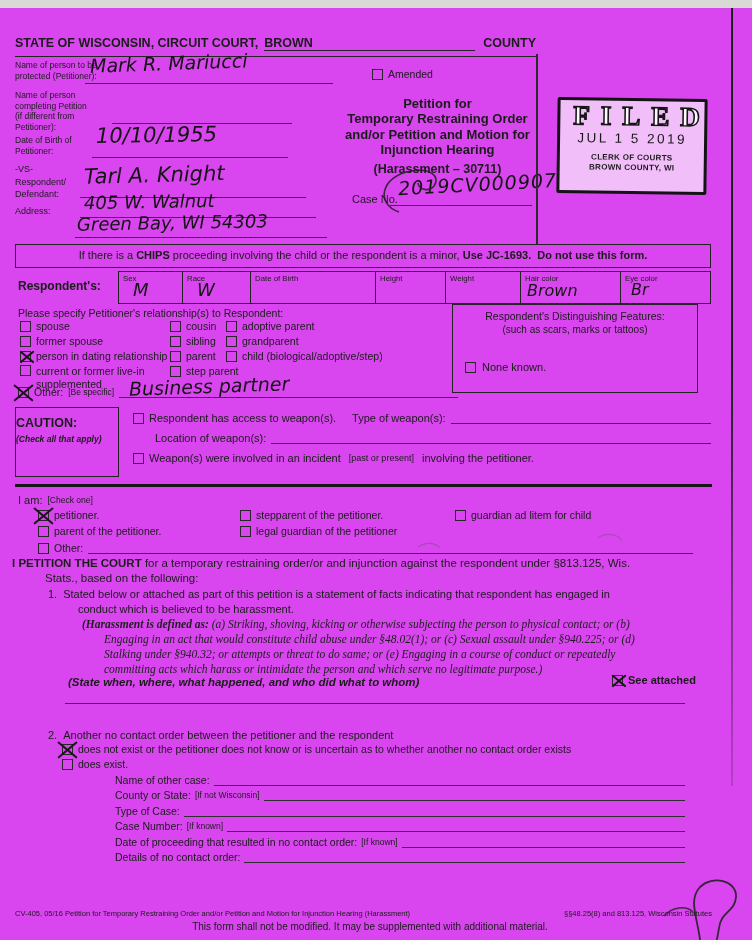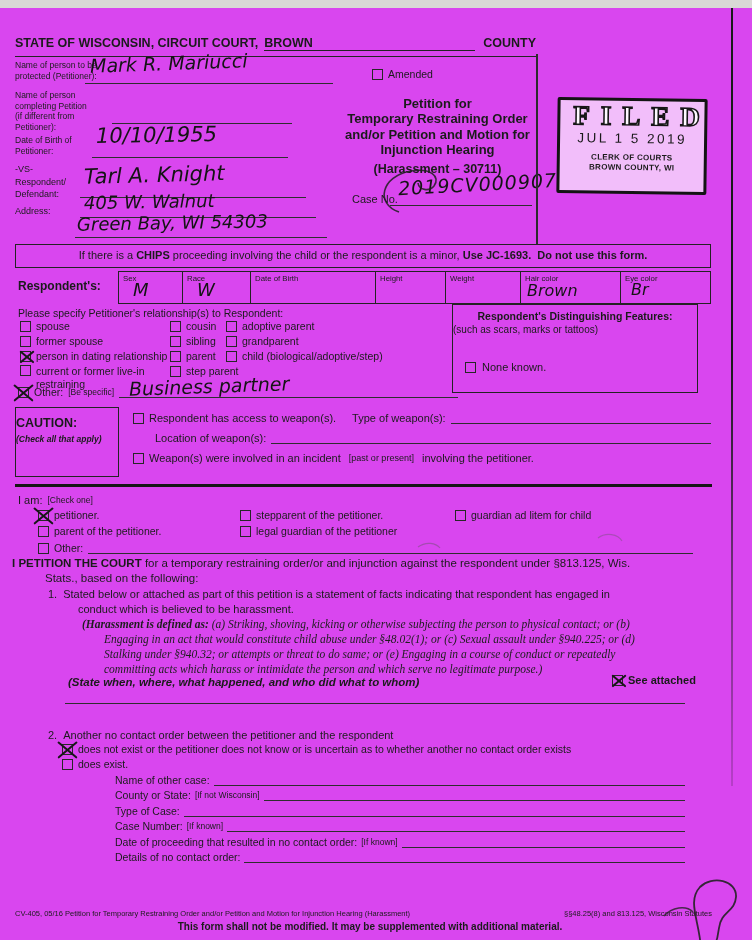--- a/index.html
+++ b/index.html
@@ -71,22 +71,22 @@
   .relrow{font-size:10.5px}
   #rel-c1r1{left:20px;top:312px}#rel-c1r2{left:20px;top:327px}#rel-c1r3{left:20px;top:342px}
   #rel-c1r4{left:20px;top:357px;align-items:flex-start}
   #rel-c1r4 .two{line-height:1.2}
   #rel-c2r1{left:170px;top:312px}#rel-c2r2{left:170px;top:327px}#rel-c2r3{left:170px;top:342px}#rel-c2r4{left:170px;top:357px}
   #rel-c3r1{left:226px;top:312px}#rel-c3r2{left:226px;top:327px}#rel-c3r3{left:226px;top:342px}
   #rel-other{left:18px;top:378px;width:440px;font-size:10.5px}
   #rel-other .hw{font-size:19px;transform:rotate(-2deg);position:absolute;left:10px;bottom:1px}
 
   #features{left:452px;top:296px;width:246px;height:89px;border:1.6px solid #232323}
-  #features .t{text-align:center;font-weight:bold;font-size:10.5px;margin-top:5px}
-  #features .s{text-align:left;font-size:10px;margin-top:2px}
+  #features .t{text-align:center;font-weight:normal;font-size:10.5px;margin-top:5px}
+  #features .s{text-align:center;font-size:10px;margin-top:2px}
   #features .none{display:flex;gap:6px;align-items:center;margin:26px 0 0 12px;font-size:11px}
 
   #cautionbox{left:15px;top:399px;width:104px;height:70px;border:1.6px solid #232323;}
   #cautionbox .h{font-weight:bold;font-size:12.5px;margin-top:8px}
   #cautionbox .s{font-weight:bold;font-style:italic;font-size:8.5px;margin-top:4px}
   #caut-r1{left:133px;top:404px;width:578px;font-size:11px;align-items:flex-end}
   #caut-r2{left:155px;top:424px;width:556px;font-size:11px;align-items:flex-end}
   #caut-r3{left:133px;top:444px;font-size:11px}
   #caut-r3 .br{font-size:9px}
 
@@ -112,21 +112,21 @@
   #seeatt{left:612px;top:666px;font-size:11px}
   #blankline{left:65px;top:684px;width:620px;height:12px}
 
   #item2{left:48px;top:721px;font-size:11px;display:flex;gap:6px}
   #i2opt1{left:62px;top:735px;font-size:10.5px}
   #i2opt2{left:62px;top:750px;font-size:10.5px}
   .frow{left:115px;width:570px;display:flex;align-items:flex-end;gap:4px;font-size:10.5px}
   #fr0{top:766px}#fr1{top:781px}#fr2{top:797px}#fr3{top:812px}#fr4{top:828px}#fr5{top:843px}
 
   #foot1{left:15px;top:901px;width:697px;display:flex;justify-content:space-between;font-size:7.5px}
-  #foot2{left:0;top:913px;width:740px;text-align:center;font-weight:bold;font-size:10px}
+  #foot2{left:0;top:913px;width:740px;text-align:center;font-weight:normal;font-size:10px}
   #foot3{left:0;top:932px;width:740px;text-align:center;font-size:9px}
 
   #vline{left:731px;top:0;width:2px;height:778px;background:linear-gradient(to bottom,#191919 0%,#191919 45%,rgba(25,25,25,.75) 60%,rgba(25,25,25,.5) 75%,rgba(25,25,25,.35) 88%,rgba(25,25,25,.18) 100%)}
   #inkoverlay{left:0;top:0;width:752px;height:940px;pointer-events:none}
 </style>
 </head>
 <body>
 
 <div class="page">
 
@@ -236,21 +236,21 @@
   <div class="abs flex relrow" id="rel-c1r2">
     <span class="cb"></span>
       <span>former spouse</span>
   </div>
   <div class="abs flex relrow" id="rel-c1r3">
     <span class="cb checked"></span>
       <span>person in dating relationship</span>
   </div>
   <div class="abs flex relrow" id="rel-c1r4">
     <span class="cb"></span>
-    <span class="two"><span>current or former live-in</span><br><span>restraining</span></span>
+    <span class="two"><span>current or former live-in</span><br><span>supplemented</span></span>
   </div>
   <div class="abs flex relrow" id="rel-c2r1">
     <span class="cb"></span>
       <span>cousin</span>
   </div>
   <div class="abs flex relrow" id="rel-c2r2">
     <span class="cb"></span>
       <span>sibling</span>
   </div>
   <div class="abs flex relrow" id="rel-c2r3">

